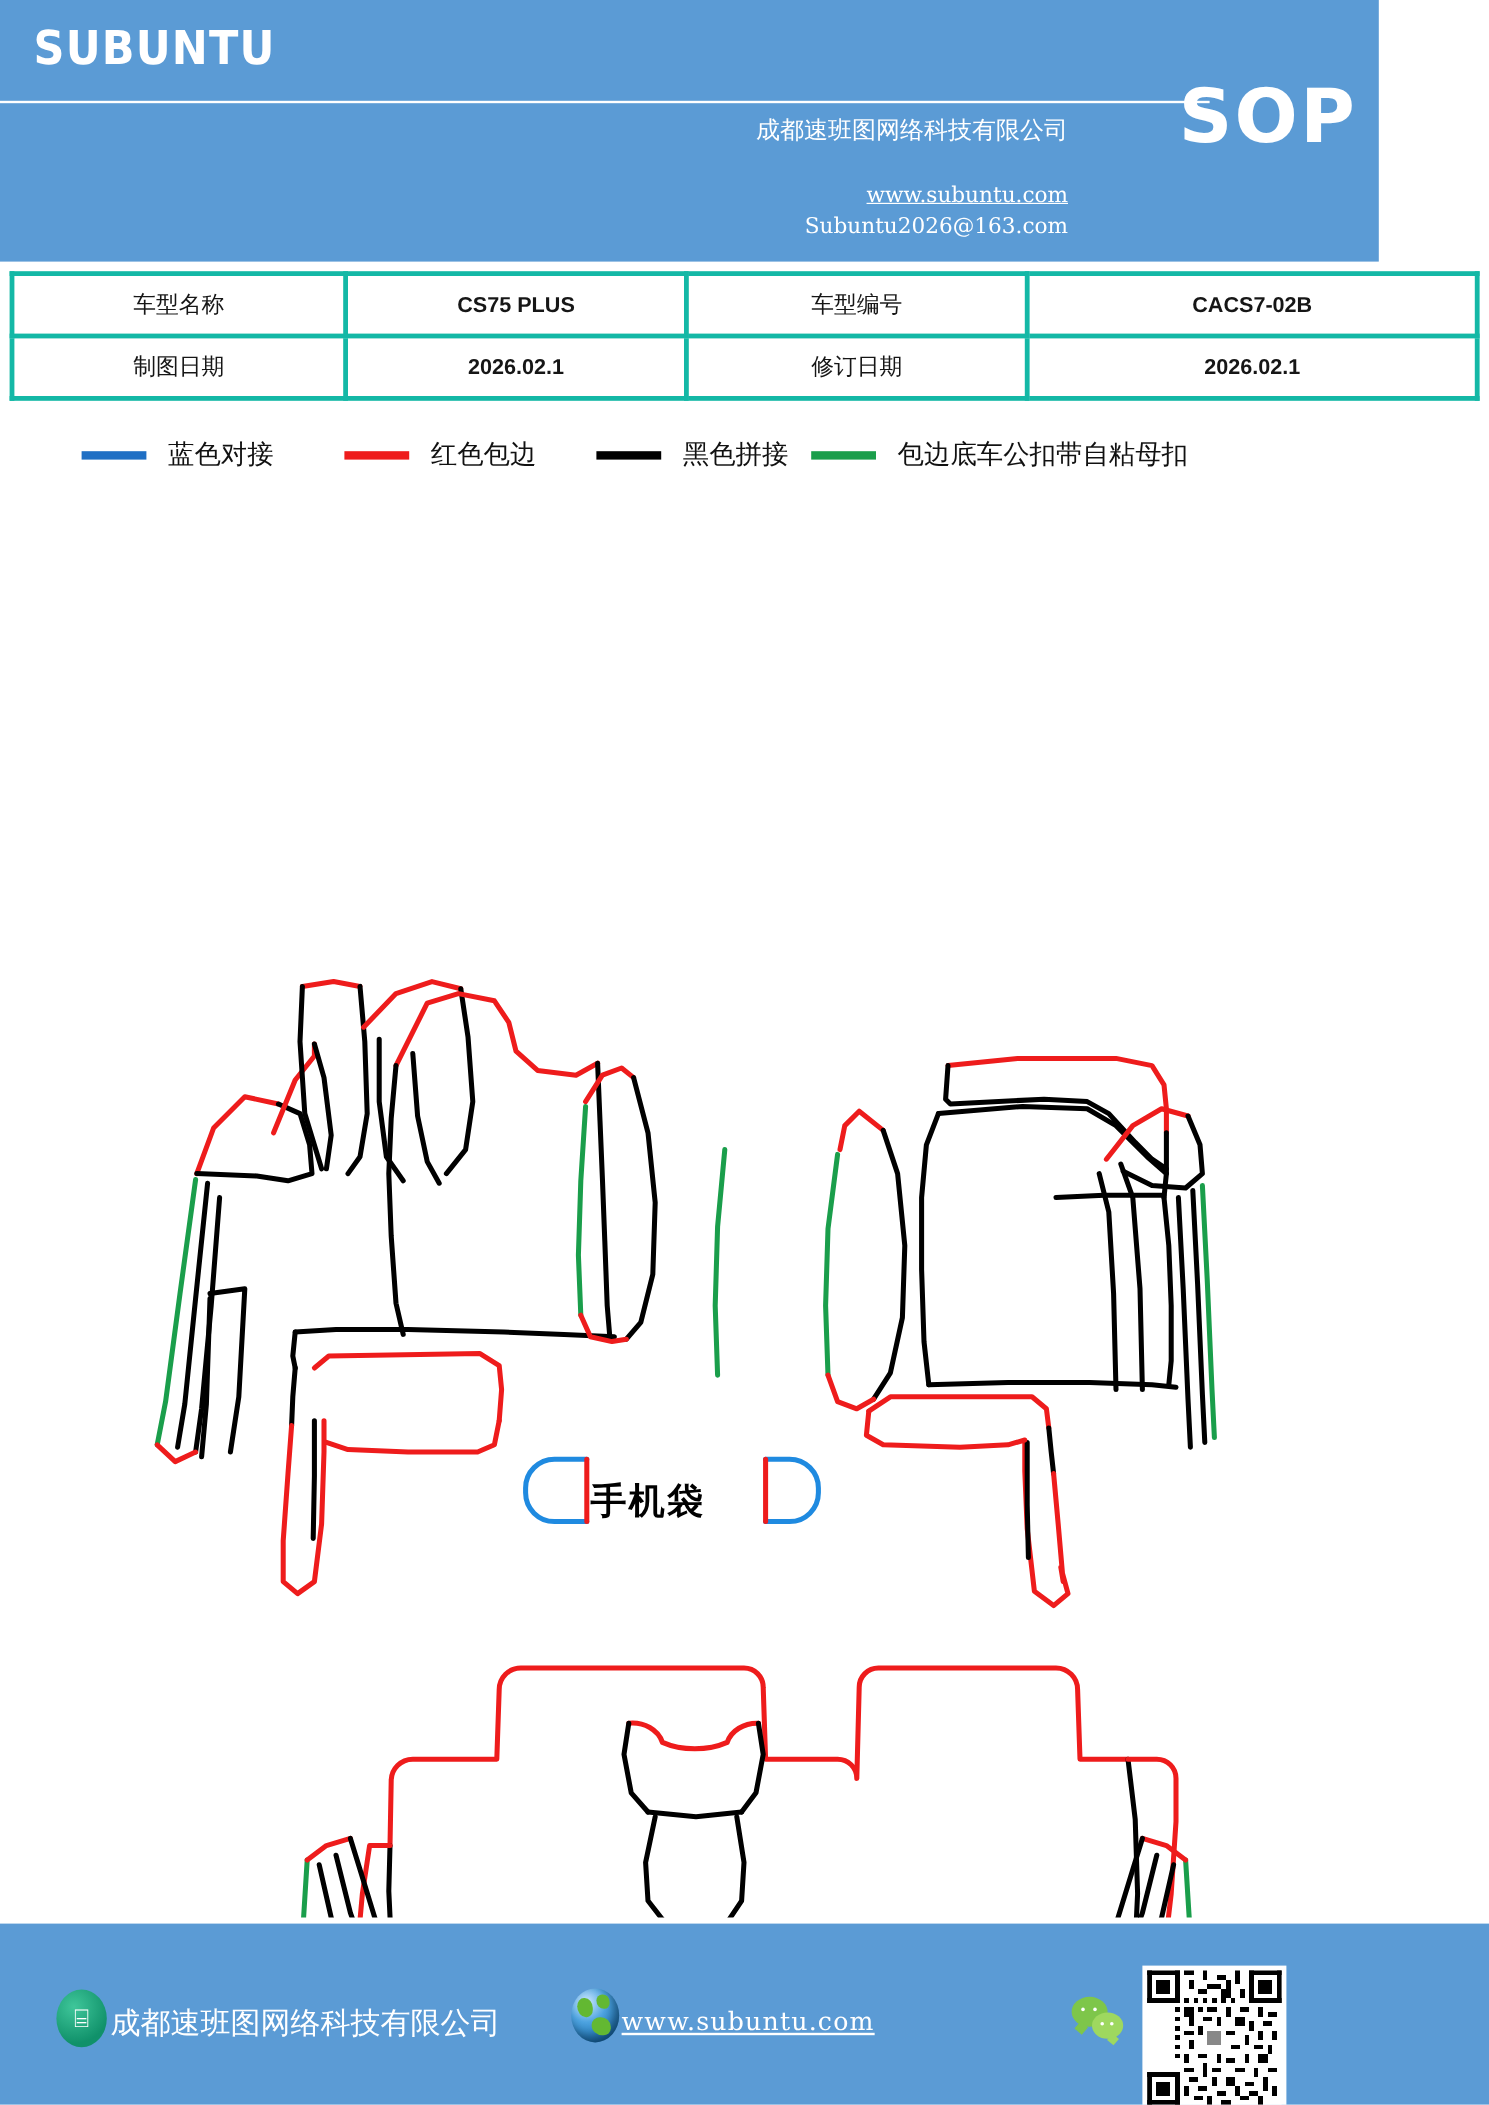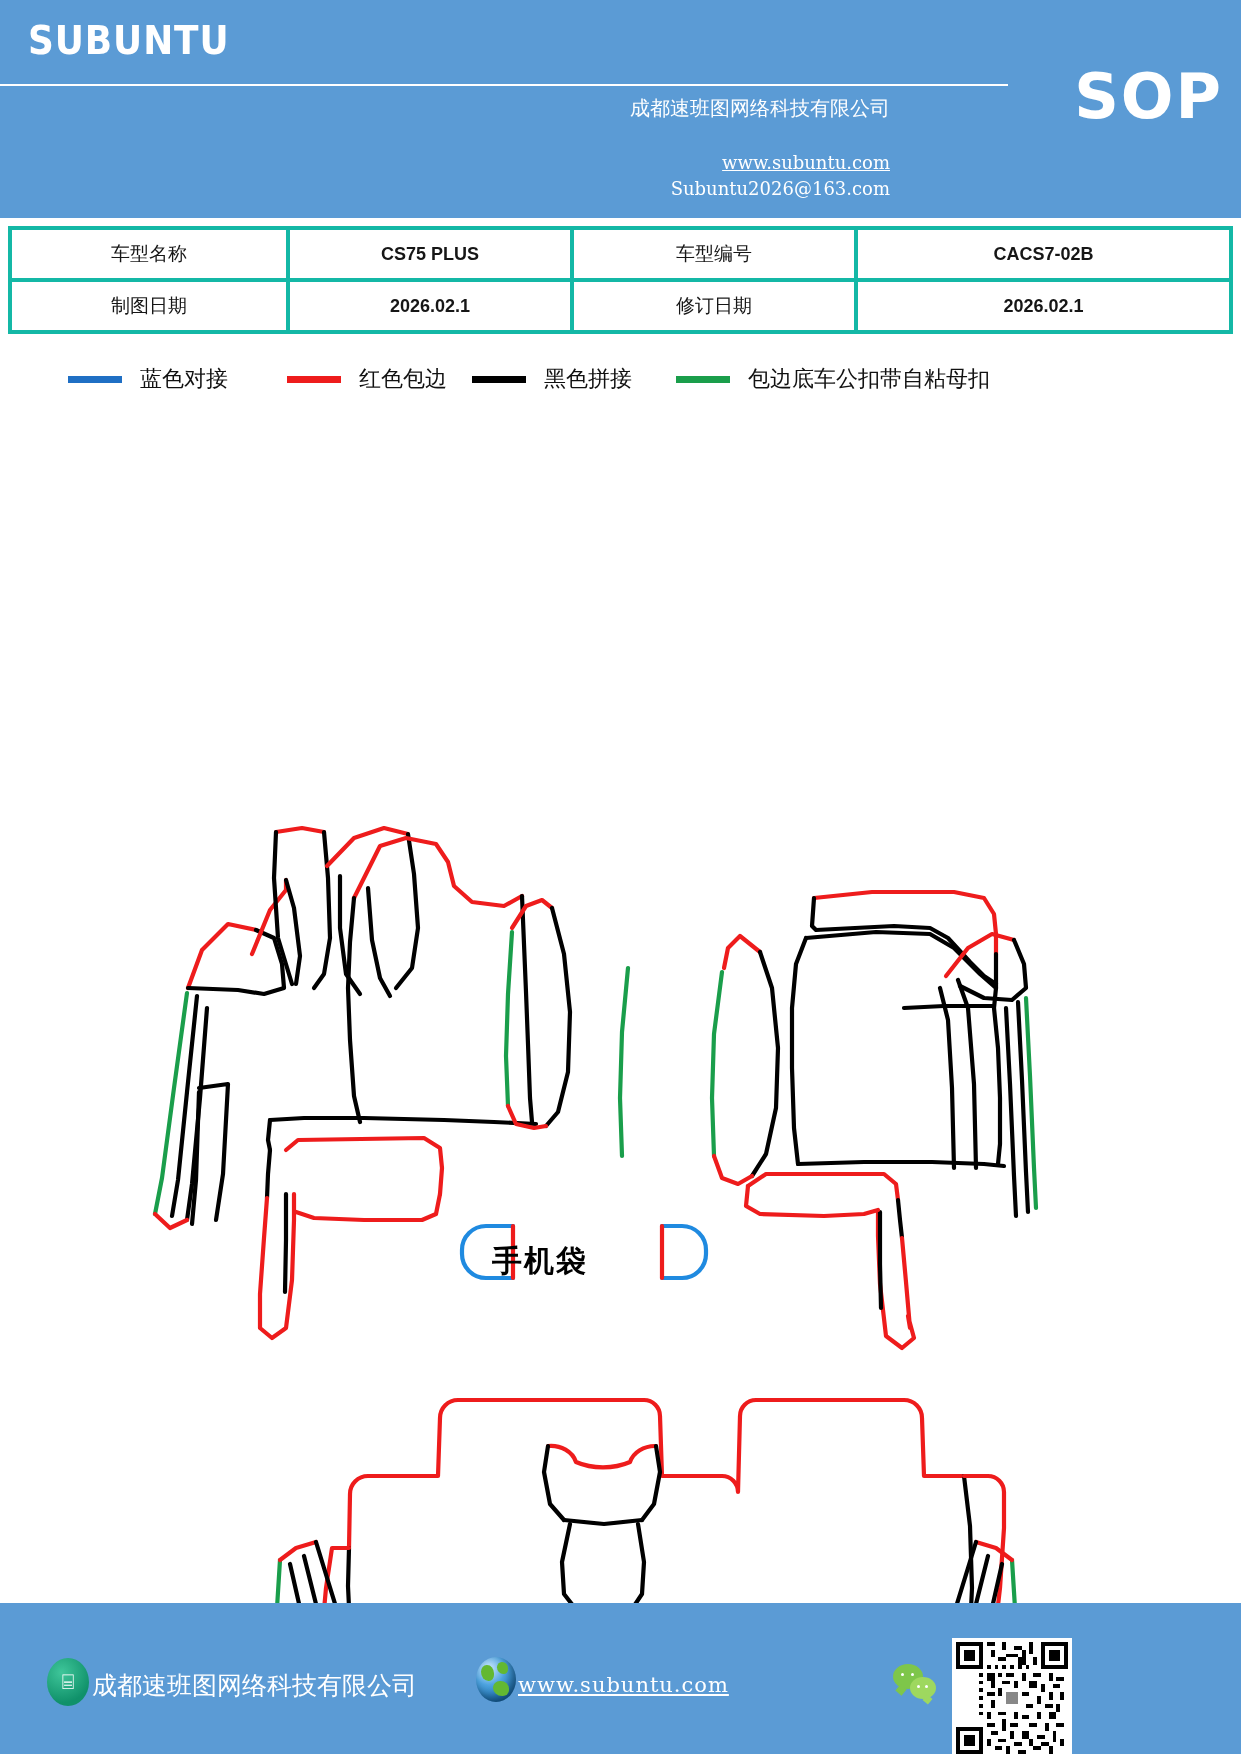--- a/index.html
+++ b/index.html
@@ -7,21 +7,21 @@
     width:1241px;height:1754px;
     background:#ffffff;
     font-family:"Liberation Serif","DejaVu Serif",serif;
     overflow:hidden;
     position:relative;
   }
   .page{position:relative;width:1241px;height:1754px;}
 
   
   .header{
-    position:absolute;left:0;top:0;width:1241px;height:218px;
+    position:absolute;left:0;top:0;width:1149px;height:218px;
     background:#5b9bd5;
   }
   .brand{
     position:absolute;left:28px;top:18px;
     color:#ffffff;
     font-family:"DejaVu Sans","Liberation Sans",sans-serif;
     font-weight:bold;
     font-size:39px;
     letter-spacing:1px;
     transform:scaleX(0.92);
@@ -101,26 +101,26 @@
   }
   .legend-swatch{
     display:inline-block;width:54px;height:7px;margin-right:2px;
   }
   .legend-label{
     font-size:22px;color:#111;
     font-family:"DejaVu Sans","Liberation Sans",sans-serif;
   }
   #lg0{left:68px;}
   #lg1{left:287px;text-align:center;}
-  #lg2{left:472px;}
+  #lg2{left:497px;}
   #lg3{left:676px;}
 
   
   .drawing{
-    position:absolute;left:0;top:408px;width:1093px;height:1200px;padding-left:24px;
+    position:absolute;left:0;top:398px;width:1093px;height:1200px;
   }
   .drawing svg{display:block;}
 
   .pocket-label{
     position:absolute;left:492px;top:833px;
     font-size:30px;font-weight:bold;color:#000;
     font-family:"DejaVu Sans","Liberation Sans",sans-serif;
     letter-spacing:2px;
   }
 

